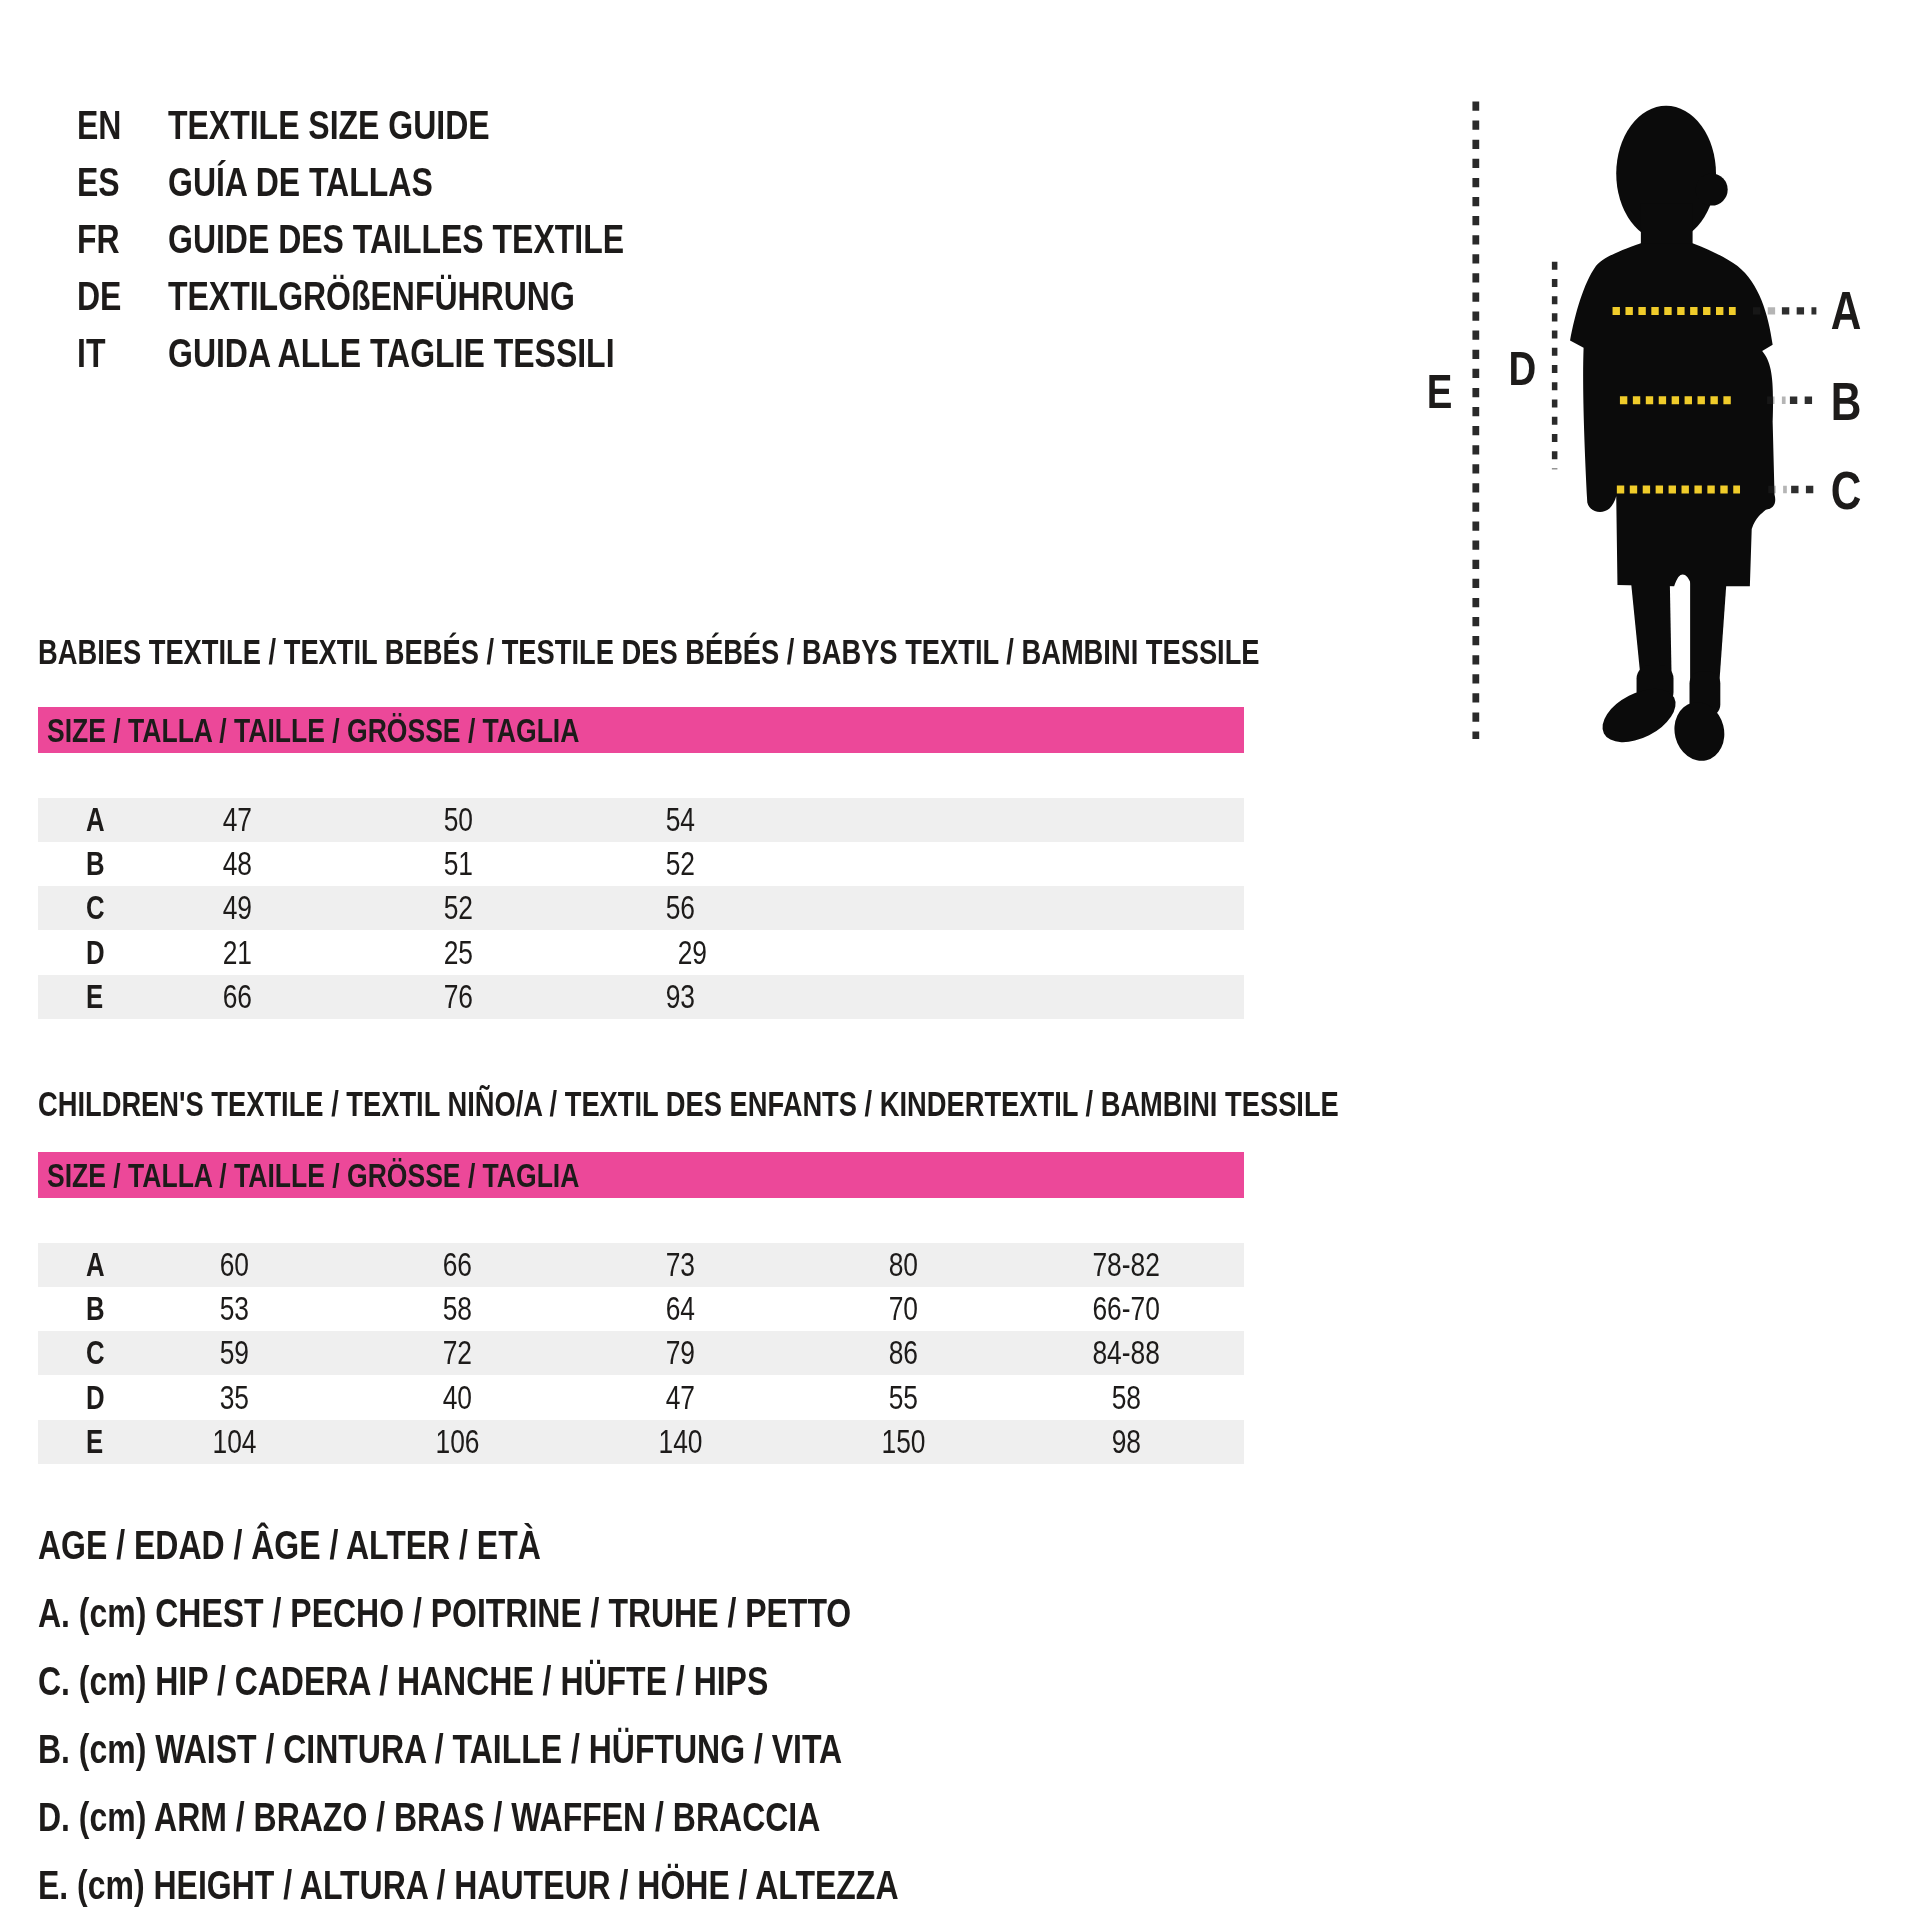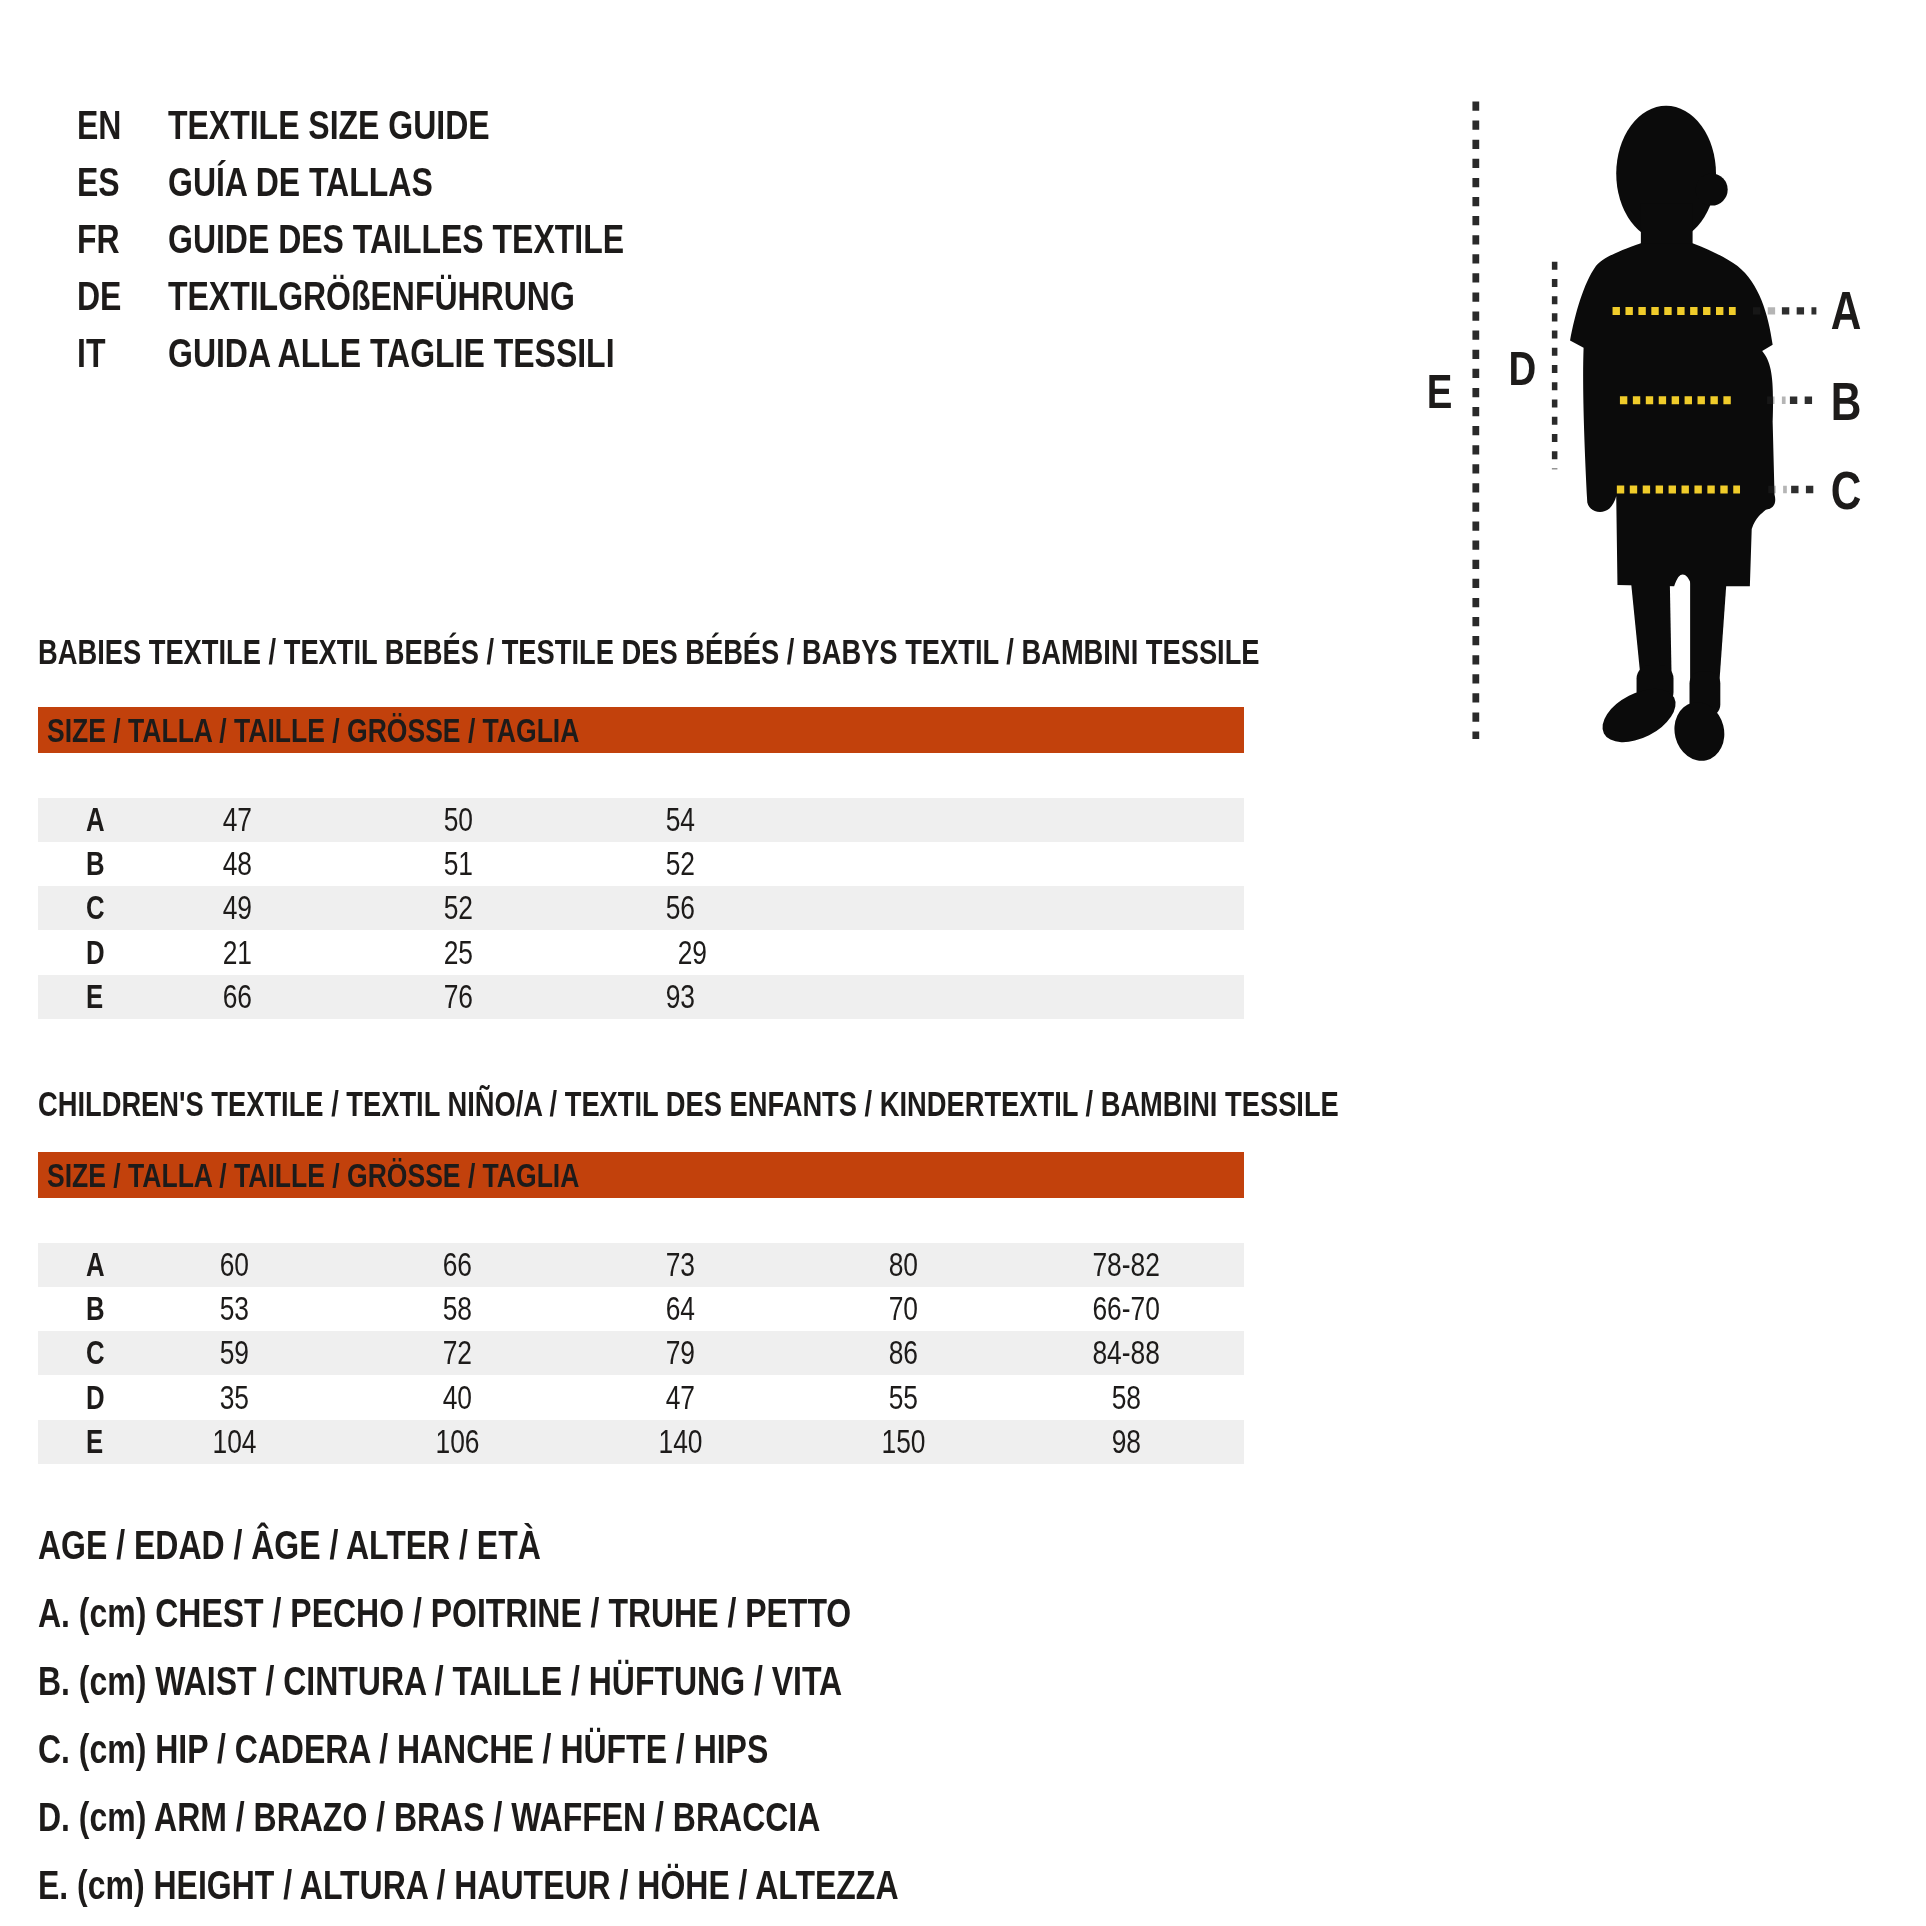--- a/index.html
+++ b/index.html
@@ -17,21 +17,21 @@
   .lang-row{height:57px;line-height:57px;font-size:41px;font-weight:600;letter-spacing:0;}
   .lang-code{position:absolute;left:0;width:92px;}
   .lang-title{position:absolute;left:91px;width:986px;}
   .lang-row{position:relative;display:block;}
 
   
   .sec-heading{position:absolute;left:38px;font-size:35px;font-weight:600;white-space:nowrap;}
 
   
   .size-table{position:absolute;left:38px;width:1206px;}
-  .size-bar{position:absolute;left:0;top:0;width:100%;height:46px;background:#c2410c;
+  .size-bar{position:absolute;left:0;top:0;width:100%;height:46px;background:#ec4899;
             font-size:34px;font-weight:600;line-height:47px;padding-left:8.6px;box-sizing:border-box;}
   .sub-row{position:absolute;left:0;width:100%;height:45px;}
   .col-cell{position:absolute;width:185px;text-align:center;font-size:33px;font-weight:600;line-height:45px;}
   .data-row{position:absolute;left:0;width:100%;height:44px;}
   .row-label{position:absolute;left:48px;font-size:33px;font-weight:600;line-height:44px;}
   .val-cell{position:absolute;width:185px;text-align:center;font-size:33px;font-weight:500;line-height:44px;}
   .stripe{background:#efefef;}
 
   
   .legend{position:absolute;left:38px;top:1511px;}
@@ -217,18 +217,18 @@
     <span class="val-cell" style="left:327px;"><span class="cxc">106</span></span>
     <span class="val-cell" style="left:550px;"><span class="cxc">140</span></span>
     <span class="val-cell" style="left:773px;"><span class="cxc">150</span></span>
     <span class="val-cell" style="left:996px;"><span class="cxc">98</span></span>
   </div>
 </div>
 
 <div class="legend">
   <div class="legend-line"><span class="cx">AGE / EDAD / ÂGE / ALTER / ETÀ</span></div>
   <div class="legend-line"><span class="cx">A. (cm) CHEST / PECHO / POITRINE / TRUHE / PETTO</span></div>
+  <div class="legend-line"><span class="cx">C. (cm) HIP / CADERA / HANCHE / HÜFTE / HIPS</span></div>
   <div class="legend-line"><span class="cx">B. (cm) WAIST / CINTURA / TAILLE / HÜFTUNG / VITA</span></div>
-  <div class="legend-line"><span class="cx">C. (cm) HIP / CADERA / HANCHE / HÜFTE / HIPS</span></div>
   <div class="legend-line"><span class="cx">D. (cm) ARM / BRAZO / BRAS / WAFFEN / BRACCIA</span></div>
   <div class="legend-line"><span class="cx">E. (cm) HEIGHT / ALTURA / HAUTEUR / HÖHE / ALTEZZA</span></div>
 </div>
 
 
 </body></html>

